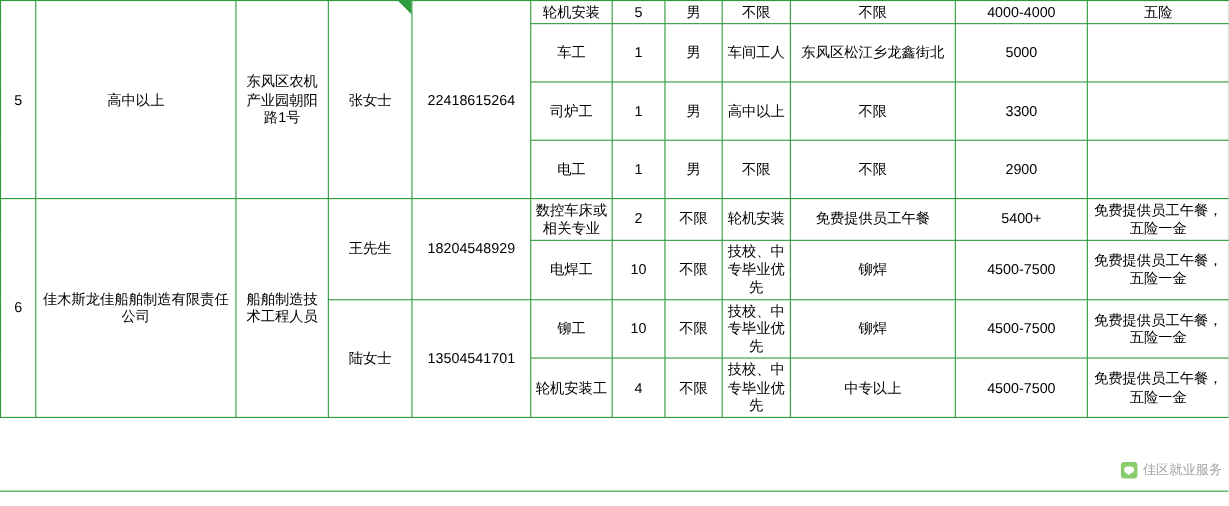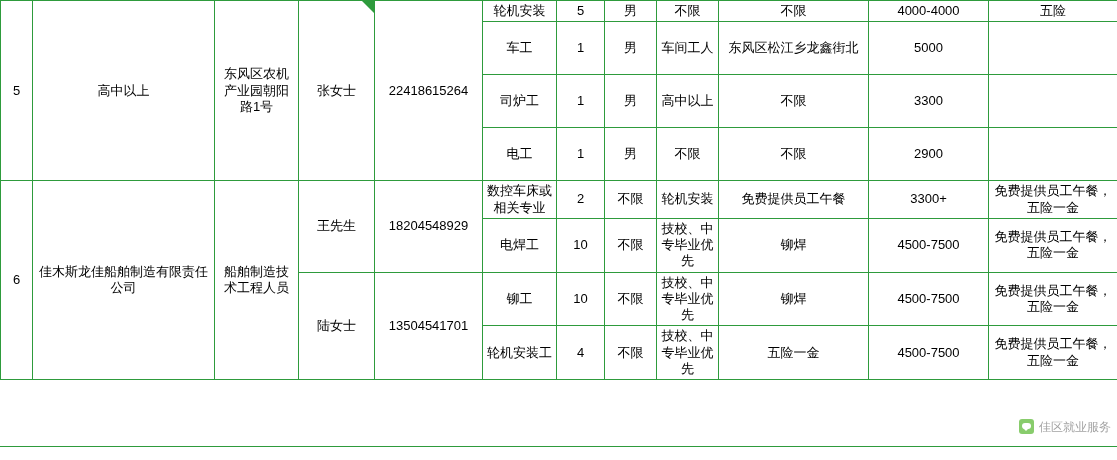--- a/index.html
+++ b/index.html
@@ -65,21 +65,21 @@
     border-top: 12px solid #2e9b3c;
     border-left: 12px solid transparent;
   }
 
   
   .watermark {
     position: absolute;
     right: 6px;
     bottom: 24px;
     display: flex;
-    align-items: flex-start;
+    align-items: center;
     gap: 5px;
     font-size: 12px;
     color: #9a9a9a;
     opacity: 0.92;
     pointer-events: none;
     margin-top: 12px;
   }
   .wm-icon {
     width: 15px;
     height: 15px;
@@ -188,21 +188,21 @@
         <td rowspan="4">6</td>
         <td rowspan="4">佳木斯龙佳船舶制造有限责任公司</td>
         <td rowspan="4">船舶制造技术工程人员</td>
         <td rowspan="2">王先生</td>
         <td rowspan="2">18204548929</td>
         <td>数控车床或相关专业</td>
         <td>2</td>
         <td>不限</td>
         <td>轮机安装</td>
         <td>免费提供员工午餐</td>
-        <td>3300+</td>
+        <td>5400+</td>
         <td>免费提供员工午餐，五险一金</td>
       </tr>
       <tr>
         <td>电焊工</td>
         <td>10</td>
         <td>不限</td>
         <td>技校、中专毕业优先</td>
         <td>铆焊</td>
         <td>4500-7500</td>
         <td>免费提供员工午餐，五险一金</td>
@@ -216,21 +216,21 @@
         <td>技校、中专毕业优先</td>
         <td>铆焊</td>
         <td>4500-7500</td>
         <td>免费提供员工午餐，五险一金</td>
       </tr>
       <tr>
         <td>轮机安装工</td>
         <td>4</td>
         <td>不限</td>
         <td>技校、中专毕业优先</td>
-        <td>五险一金</td>
+        <td>中专以上</td>
         <td>4500-7500</td>
         <td>免费提供员工午餐，五险一金</td>
       </tr>
     </tbody>
   </table>
 
   <div class="bottom-strip"></div>
 
   <div class="watermark">
     <span class="wm-icon"></span>

